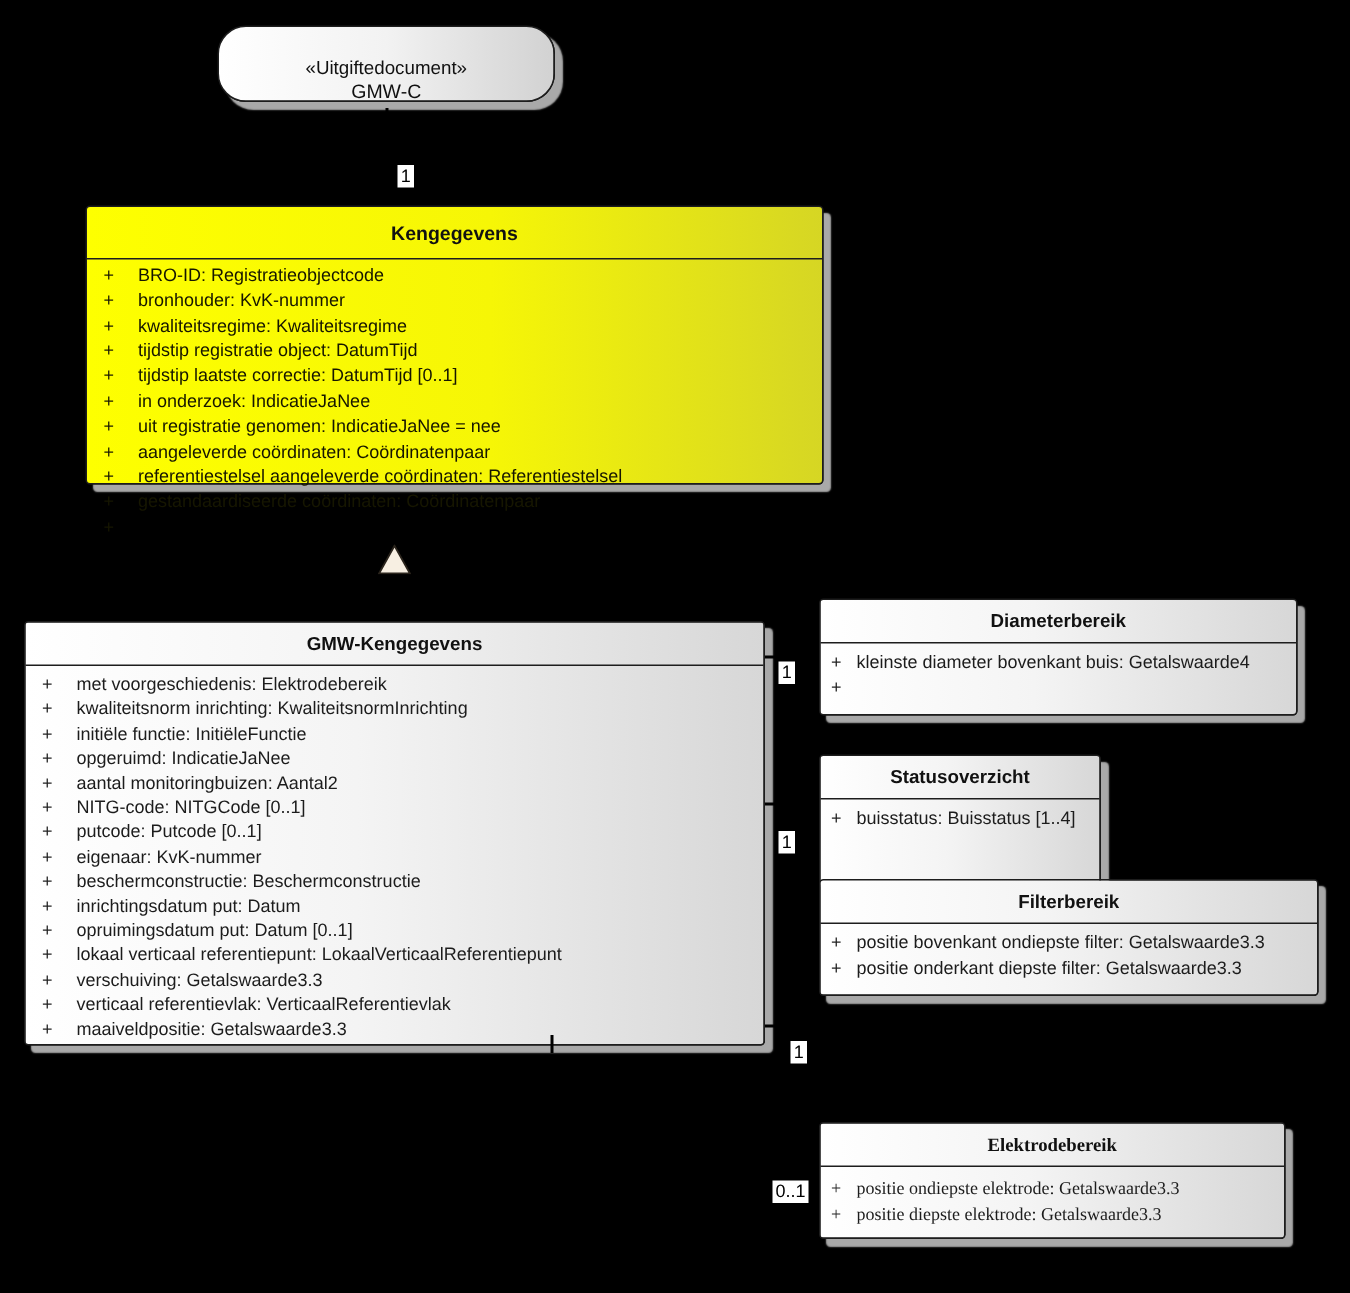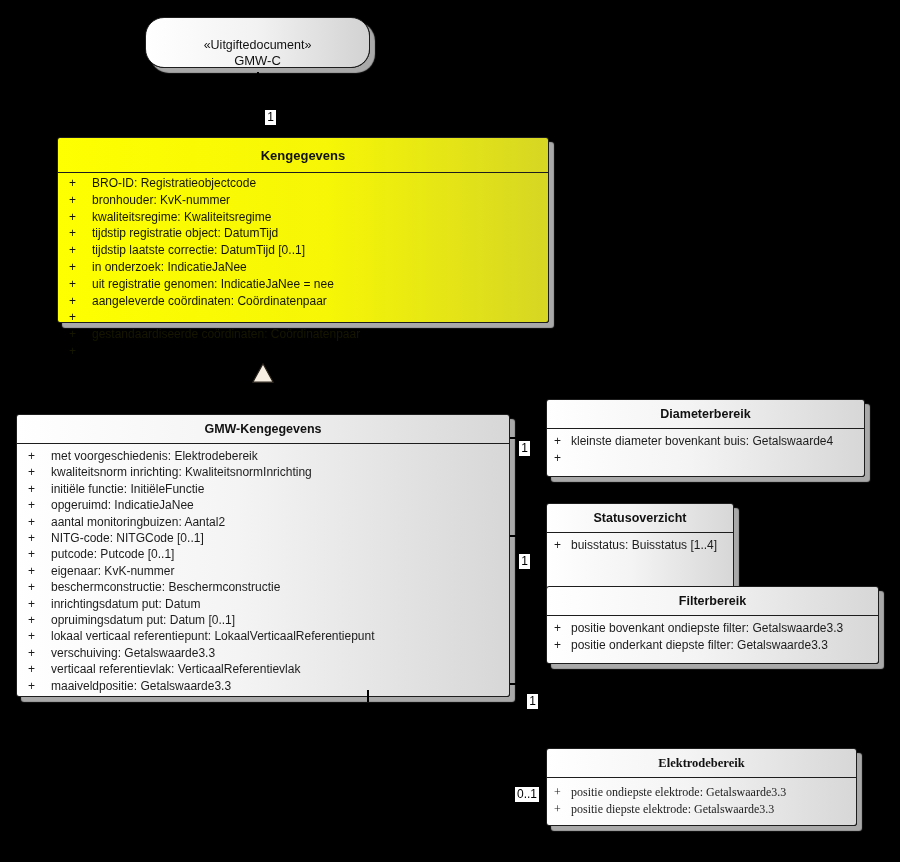--- a/index.html
+++ b/index.html
@@ -134,20 +134,21 @@
         <div class="attr-row">
           <span class="vis">+</span>
           <span class="attr-text">uit registratie genomen: IndicatieJaNee = nee</span>
         </div>
         <div class="attr-row">
           <span class="vis">+</span>
           <span class="attr-text">aangeleverde coördinaten: Coördinatenpaar</span>
         </div>
         <div class="attr-row">
           <span class="vis">+</span>
+          <span class="attr-text">referentiestelsel aangeleverde coördinaten: Referentiestelsel</span>
         </div>
         <div class="attr-row">
           <span class="vis">+</span>
           <span class="attr-text">gestandaardiseerde coördinaten: Coördinatenpaar</span>
         </div>
         <div class="attr-row">
           <span class="vis">+</span>
         </div>
       </div>
   </div>

